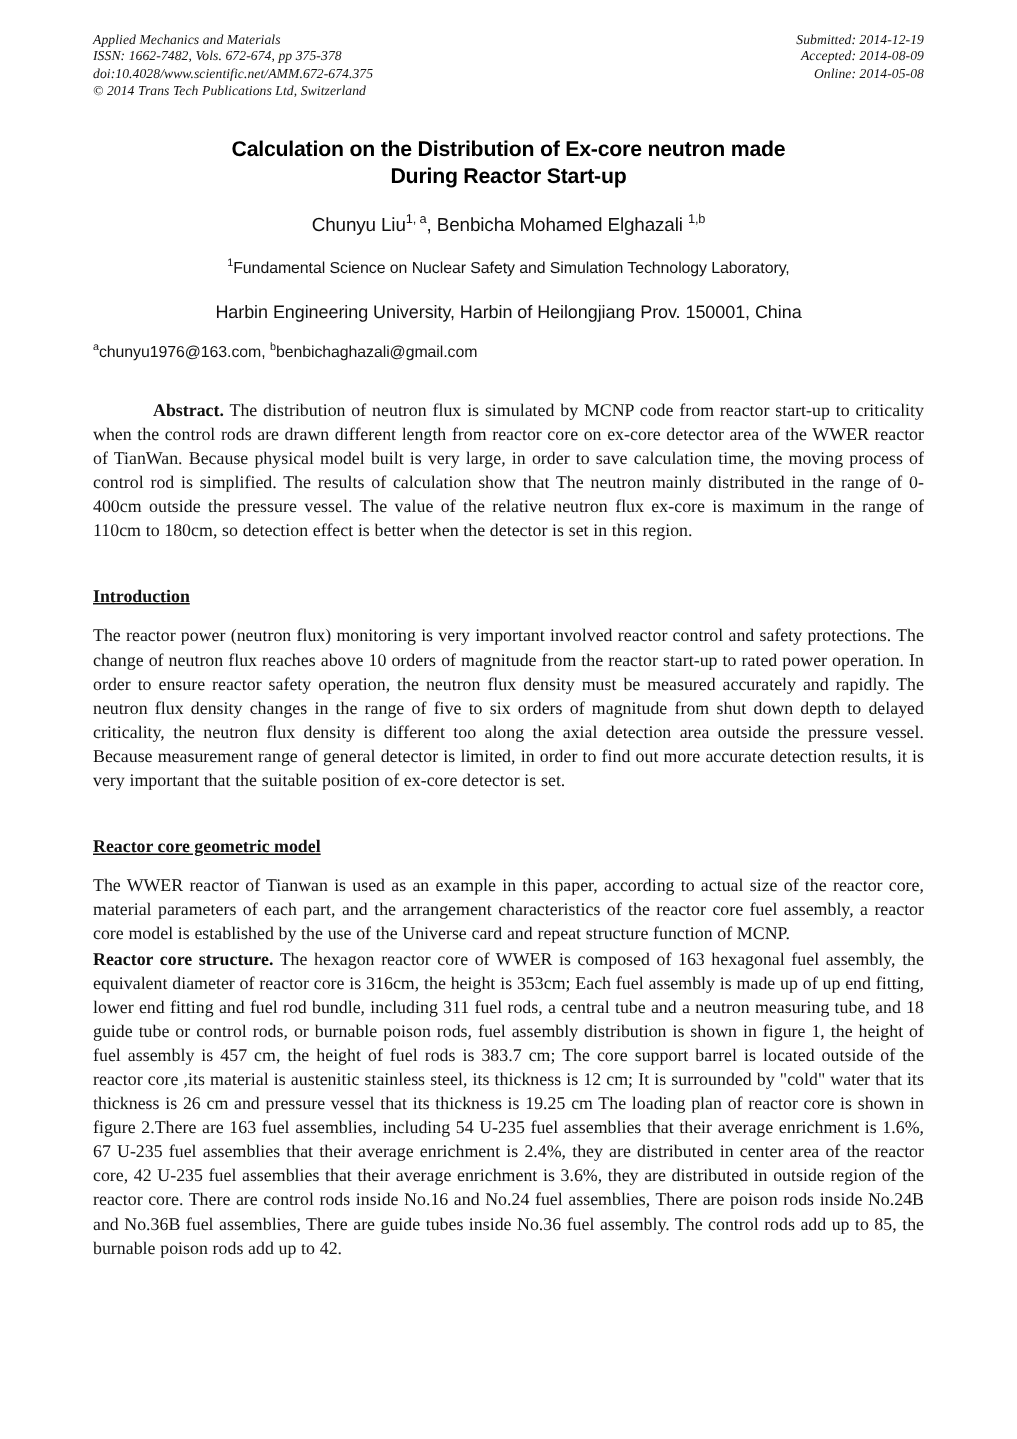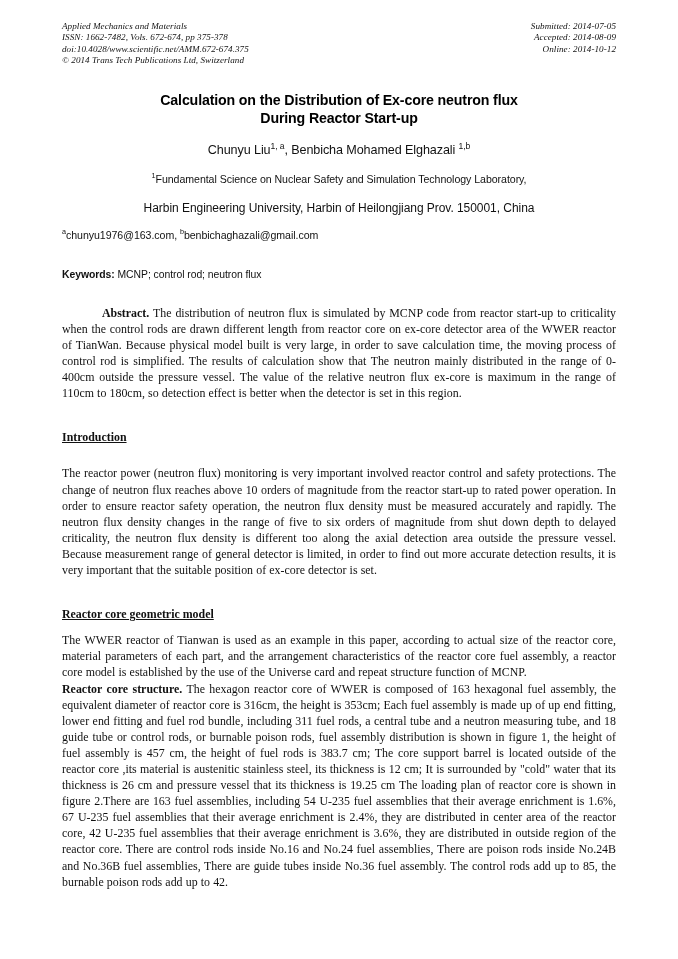--- a/index.html
+++ b/index.html
@@ -131,69 +131,66 @@
     font-family: "Liberation Serif", "DejaVu Serif", serif;
     font-weight: bold;
     font-size: 11.9px;
     line-height: 16.1px;
     color: #111;
     text-decoration: underline;
   }
   .h-intro { margin-top: 28px; }
   .h-geom  { margin-top: 28px; }
 
-  .p-intro { margin-top: 20px; }
+  .p-intro { margin-top: 10px; }
   .p-geom  { margin-top: 10px; }
   .p-struct { margin-top: 0px; }
   .p-struct b { font-weight: bold; }
 </style>
 </head>
 <body>
 
 <div class="page">
   <div class="content">
 
     <div class="journal-header">
       <div class="left">
         <div>Applied Mechanics and Materials</div>
         <div>ISSN: 1662-7482, Vols. 672-674, pp 375-378</div>
         <div>doi:10.4028/www.scientific.net/AMM.672-674.375</div>
         <div>© 2014 Trans Tech Publications Ltd, Switzerland</div>
       </div>
       <div class="right">
-        <div>Submitted: 2014-07-05</div>
+        <div>Submitted: 2014-12-19</div>
         <div>Accepted: 2014-08-09</div>
-        <div>Online: 2014-10-12</div>
+        <div>Online: 2014-05-08</div>
       </div>
     </div>
 
     <div class="title-block">
-      <div>Calculation on the Distribution of Ex-core neutron flux</div>
+      <div>Calculation on the Distribution of Ex-core neutron made</div>
       <div>During Reactor Start-up</div>
     </div>
 
     <div class="authors">
       <span>Chunyu Liu</span><sup>1, a</sup><span>, </span><span>Benbicha Mohamed Elghazali </span><sup>1,b</sup>
     </div>
 
     <div class="affil">
       <sup>1</sup><span>Fundamental Science on Nuclear Safety and Simulation Technology Laboratory,</span>
     </div>
 
     <div class="affil2">
       <span>Harbin Engineering University, Harbin of Heilongjiang Prov. 150001, China</span>
     </div>
 
     <div class="emails">
       <sup>a</sup><span>chunyu1976@163.com, </span><sup>b</sup><span>benbichaghazali@gmail.com</span>
     </div>
 
-    <div class="keywords">
-      <b>Keywords:</b><span> MCNP; control rod; neutron flux</span>
-    </div>
 
     <div class="para abstract">
       <b>Abstract.</b><span> The distribution of neutron flux is simulated by MCNP code from reactor start-up to criticality when the control rods are drawn different length from reactor core on ex-core detector area of the WWER reactor of TianWan. Because physical model built is very large, in order to save calculation time, the moving process of control rod is simplified. The results of calculation show that The neutron mainly distributed in the range of 0-400cm outside the pressure vessel. The value of the relative neutron flux ex-core is maximum in the range of 110cm to 180cm, so detection effect is better when the detector is set in this region.</span>
     </div>
 
     <div class="heading h-intro">Introduction</div>
     <div class="para p-intro">The reactor power (neutron flux) monitoring is very important involved reactor control and safety protections. The change of neutron flux reaches above 10 orders of magnitude from the reactor start-up to rated power operation. In order to ensure reactor safety operation, the neutron flux density must be measured accurately and rapidly. The neutron flux density changes in the range of five to six orders of magnitude from shut down depth to delayed criticality, the neutron flux density is different too along the axial detection area outside the pressure vessel. Because measurement range of general detector is limited, in order to find out more accurate detection results, it is very important that the suitable position of ex-core detector is set.</div>
 
     <div class="heading h-geom">Reactor core geometric model</div>
     <div class="para p-geom">The WWER reactor of Tianwan is used as an example in this paper, according to actual size of the reactor core, material parameters of each part, and the arrangement characteristics of the reactor core fuel assembly, a reactor core model is established by the use of the Universe card and repeat structure function of MCNP.</div>

